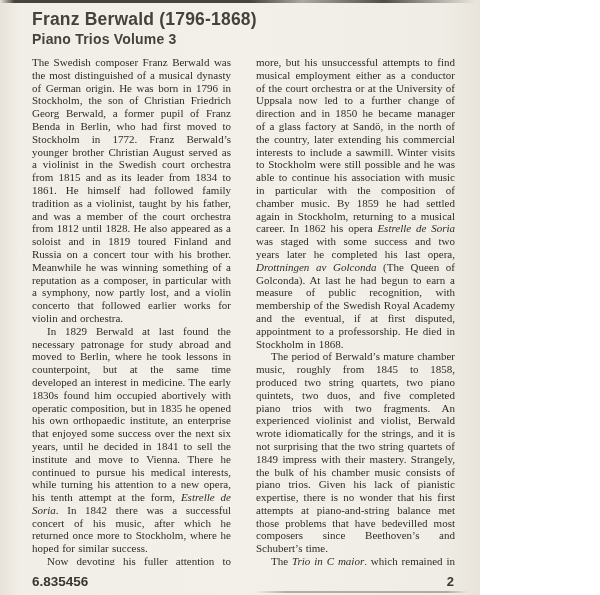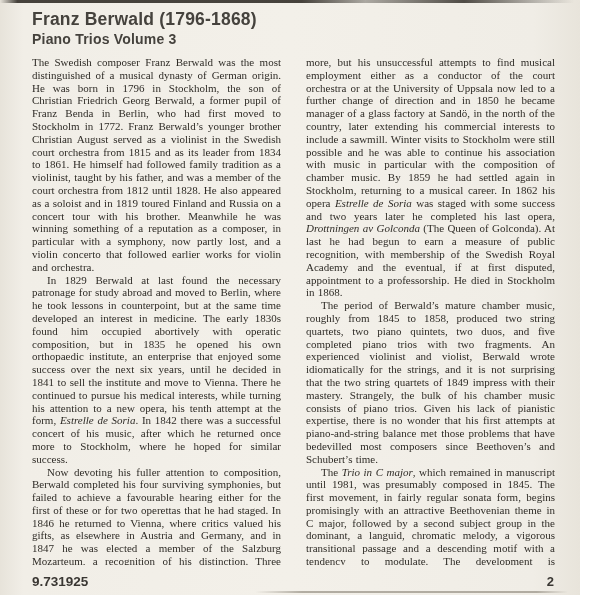--- a/index.html
+++ b/index.html
@@ -1,21 +1,21 @@
 <!DOCTYPE html>
 <html><head>
 <meta charset="utf-8">
 <style>
   html,body { margin:0; padding:0; }
   body {
     width:600px; height:595px; overflow:hidden;
     font-family:"Liberation Serif", serif;
   }
   .page {
-    position:relative; width:580px; height:595px;
+    position:relative; width:480px; height:595px;
     background:linear-gradient(90deg,#e7e3da 0%, #f1eee7 4%, #f3f0e9 50%, #f0ede6 92%, #e8e4db 100%);
     text-decoration:underline;
   }
   .scan-top-line {
     position:absolute; top:0; left:0; width:100%; height:3px;
     background:linear-gradient(90deg, rgba(40,36,30,0) 0%, rgba(40,36,30,.85) 3%, rgba(40,36,30,.85) 52%, rgba(40,36,30,.35) 63%, rgba(40,36,30,.8) 80%, rgba(40,36,30,0) 99%);
   }
   .scan-bottom-line {
     position:absolute; bottom:2px; left:255px; right:12px; height:2px;
     background:linear-gradient(90deg, rgba(150,144,132,0) 0%, rgba(150,144,132,.7) 15%, rgba(150,144,132,.7) 90%, rgba(150,144,132,0) 100%);
@@ -60,18 +60,18 @@
         <p class="indent"><span>Now devoting his fuller attention to composition, Berwald completed his four surviving symphonies, but failed to achieve a favourable hearing either for the first of these or for two operettas that he had staged. In 1846 he returned to Vienna, where critics valued his gifts, as elsewhere in Austria and Germany, and in 1847 he was elected a member of the Salzburg Mozarteum, a recognition of his distinction. Three years later financial pressure brought a return to provincial Stockholm once</span></p>
       </div>
     <div class="column">
         <p><span>more, but his unsuccessful attempts to find musical employment either as a conductor of the court orchestra or at the University of Uppsala now led to a further change of direction and in 1850 he became manager of a glass factory at Sandö, in the north of the country, later extending his commercial interests to include a sawmill. Winter visits to Stockholm were still possible and he was able to continue his association with music in particular with the composition of chamber music. By 1859 he had settled again in Stockholm, returning to a musical career. In 1862 his opera </span><i>Estrelle de Soria</i><span> was staged with some success and two years later he completed his last opera, </span><i>Drottningen av Golconda</i><span> (The Queen of Golconda). At last he had begun to earn a measure of public recognition, with membership of the Swedish Royal Academy and the eventual, if at first disputed, appointment to a professorship. He died in Stockholm in 1868.</span></p>
         <p class="indent"><span>The period of Berwald’s mature chamber music, roughly from 1845 to 1858, produced two string quartets, two piano quintets, two duos, and five completed piano trios with two fragments. An experienced violinist and violist, Berwald wrote idiomatically for the strings, and it is not surprising that the two string quartets of 1849 impress with their mastery. Strangely, the bulk of his chamber music consists of piano trios. Given his lack of pianistic expertise, there is no wonder that his first attempts at piano-and-string balance met those problems that have bedevilled most composers since Beethoven’s and Schubert’s time.</span></p>
         <p class="indent"><span>The </span><i>Trio in C major</i><span>, which remained in manuscript until 1981, was presumably composed in 1845. The first movement, in fairly regular sonata form, begins promisingly with an attractive Beethovenian theme in C major, followed by a second subject group in the dominant, a languid, chromatic melody, a vigorous transitional passage and a descending motif with a tendency to modulate. The development is straightforward with the transitional passage playing an</span></p>
       </div>
   </div>
 
   <div class="footer">
-    <span class="catalogue">9.731925</span>
+    <span class="catalogue">6.835456</span>
     <span class="pagenum">2</span>
   </div>
 
   <div class="scan-bottom-line"></div>
 </div>
 
 </body></html>

